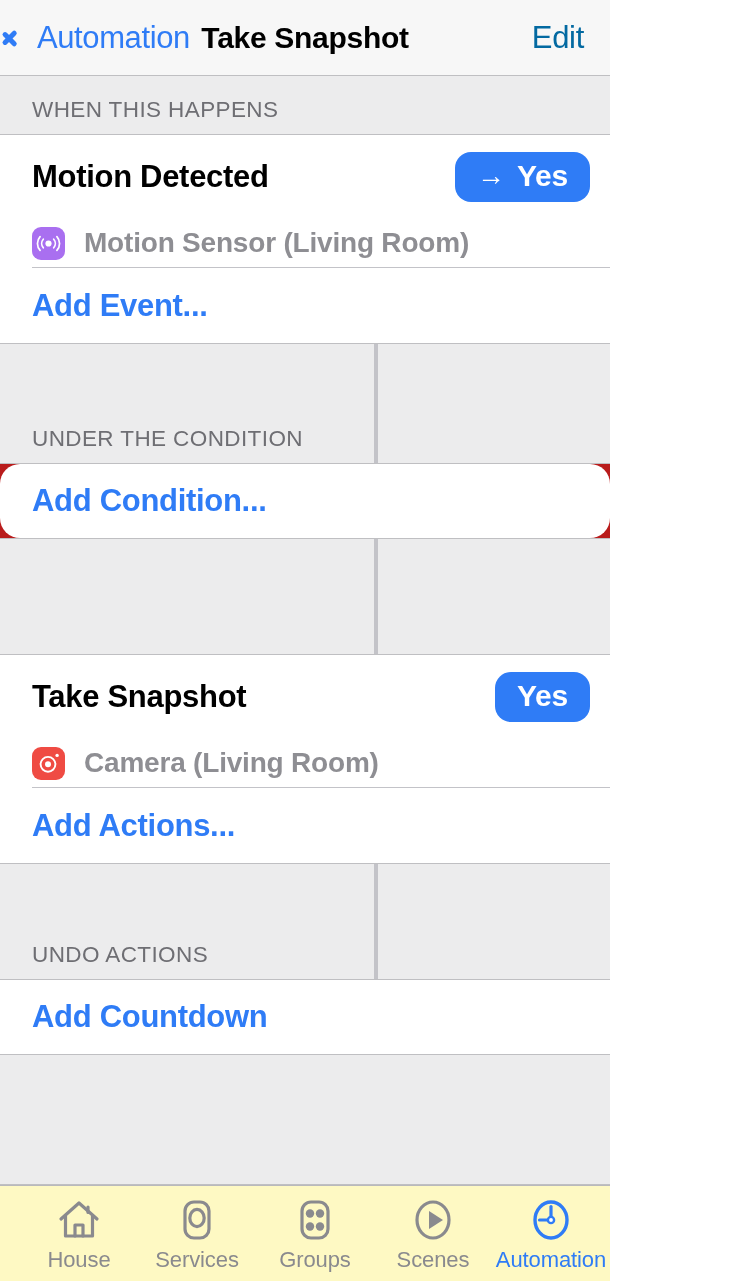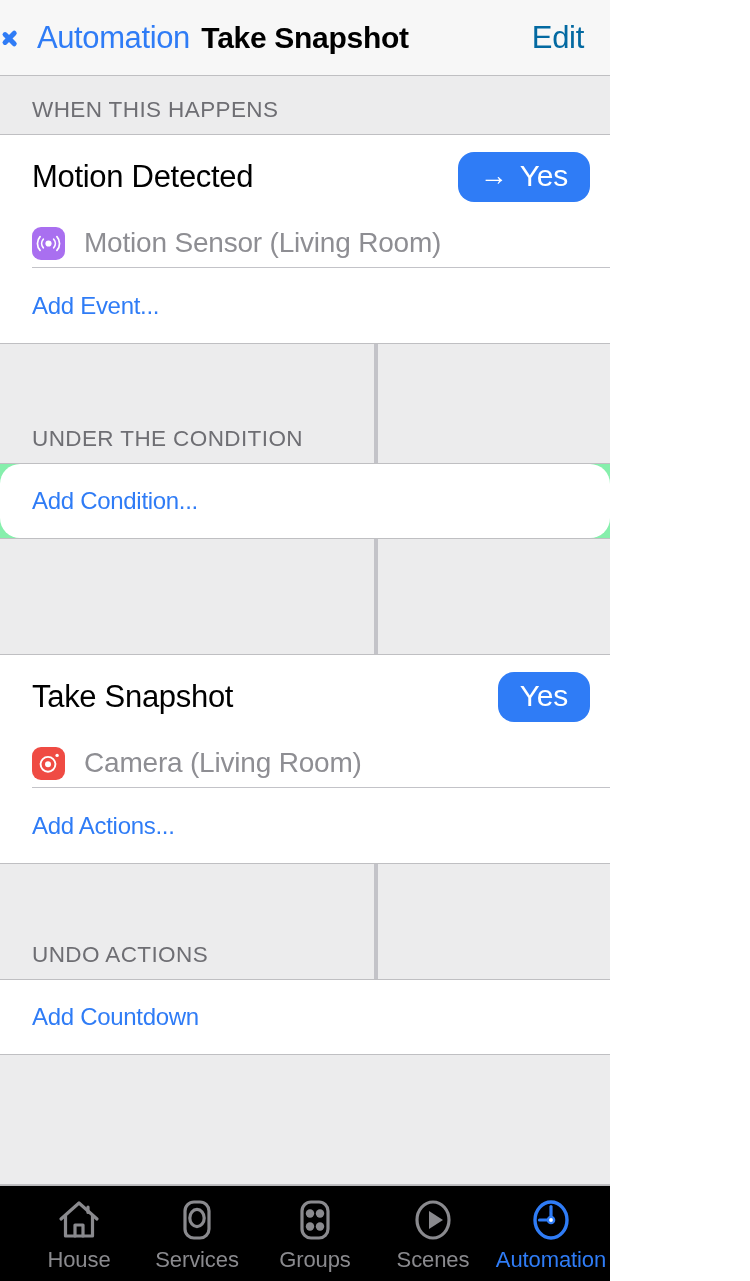--- a/index.html
+++ b/index.html
@@ -135,21 +135,22 @@
     position: absolute;
     left: 374px;
     top: 0;
     bottom: 0;
     width: 4px;
     background: #c3c3c8;
   }
 
   
   .row-block {
-    background: #86efac;
+    background: #b91c1c;
+    font-weight: bold;
   }
   .cell {
     position: relative;
     background: #ffffff;
     box-sizing: border-box;
   }
   .cell-main {
     display: flex;
     align-items: center;
     justify-content: space-between;
@@ -211,37 +212,37 @@
   }
 
   .link-row {
     display: flex;
     align-items: center;
     padding-left: 32px;
     background: #ffffff;
     cursor: pointer;
   }
   .link-text {
-    font-size: 24px;
+    font-size: 31px;
     color: #2f7cf6;
     letter-spacing: -0.3px;
   }
 
   .gray-filler {
     background: #ececed;
     border-top: 1px solid #bfbfc2;
     border-bottom: 1px solid #bfbfc2;
     box-sizing: border-box;
   }
 
   
   .tabbar {
     flex: 0 0 96px;
     height: 96px;
-    background: #000000;
+    background: #fef9c3;
     border-top: 1px solid #b9b9bc;
     display: flex;
     box-sizing: border-box;
     padding-left: 20px;
   }
   .tab {
     flex: 1 1 20%;
     display: flex;
     flex-direction: column;
     align-items: center;

